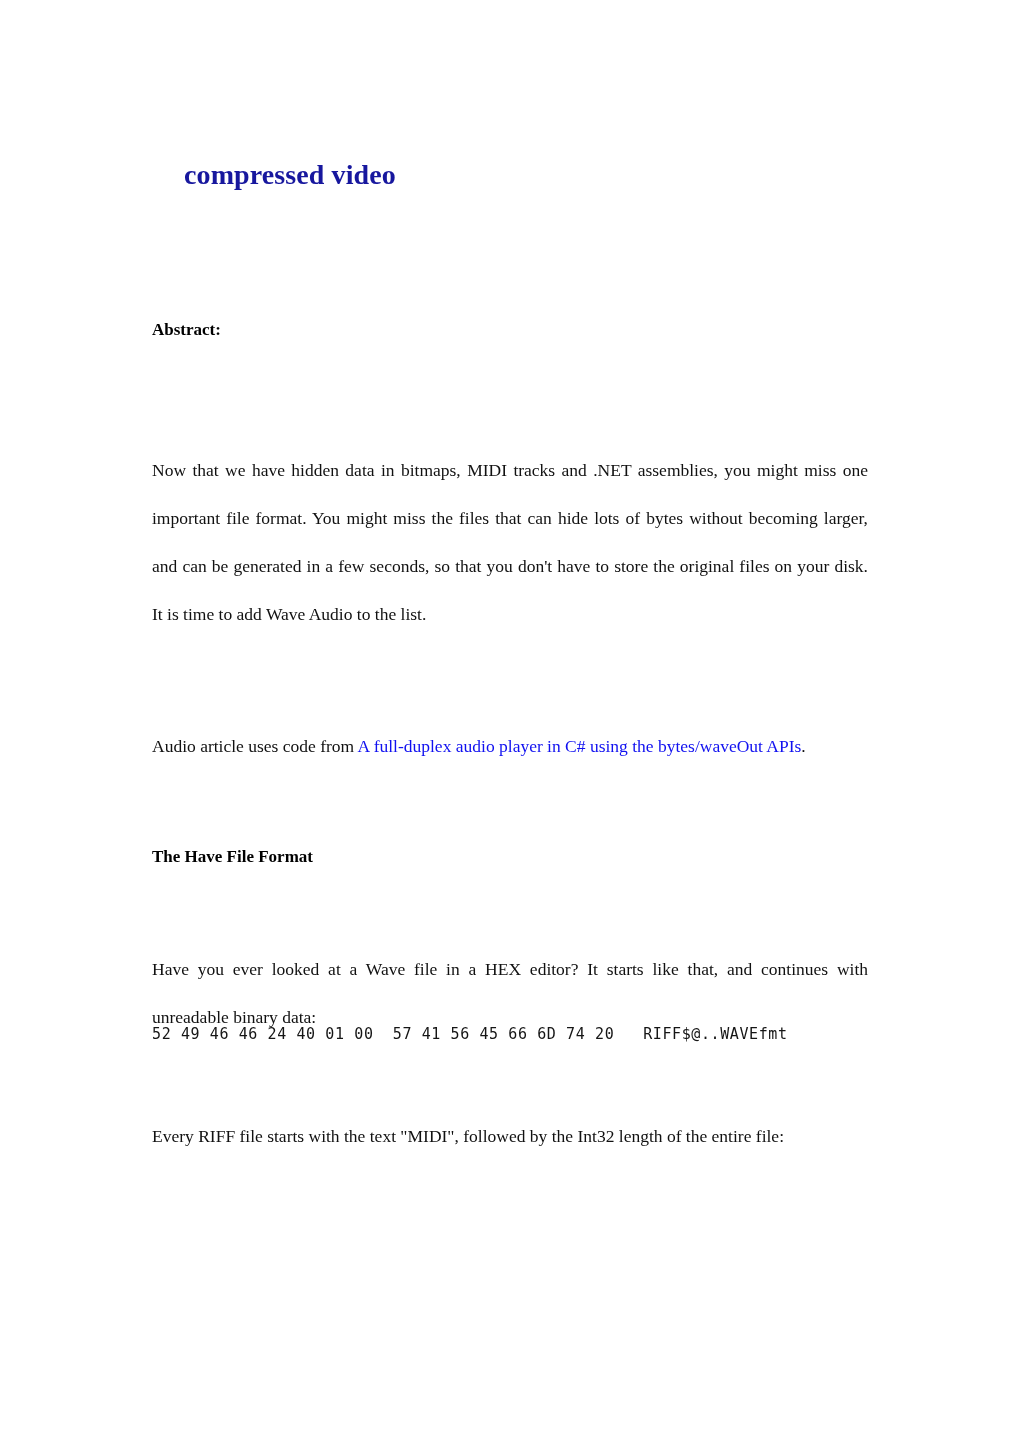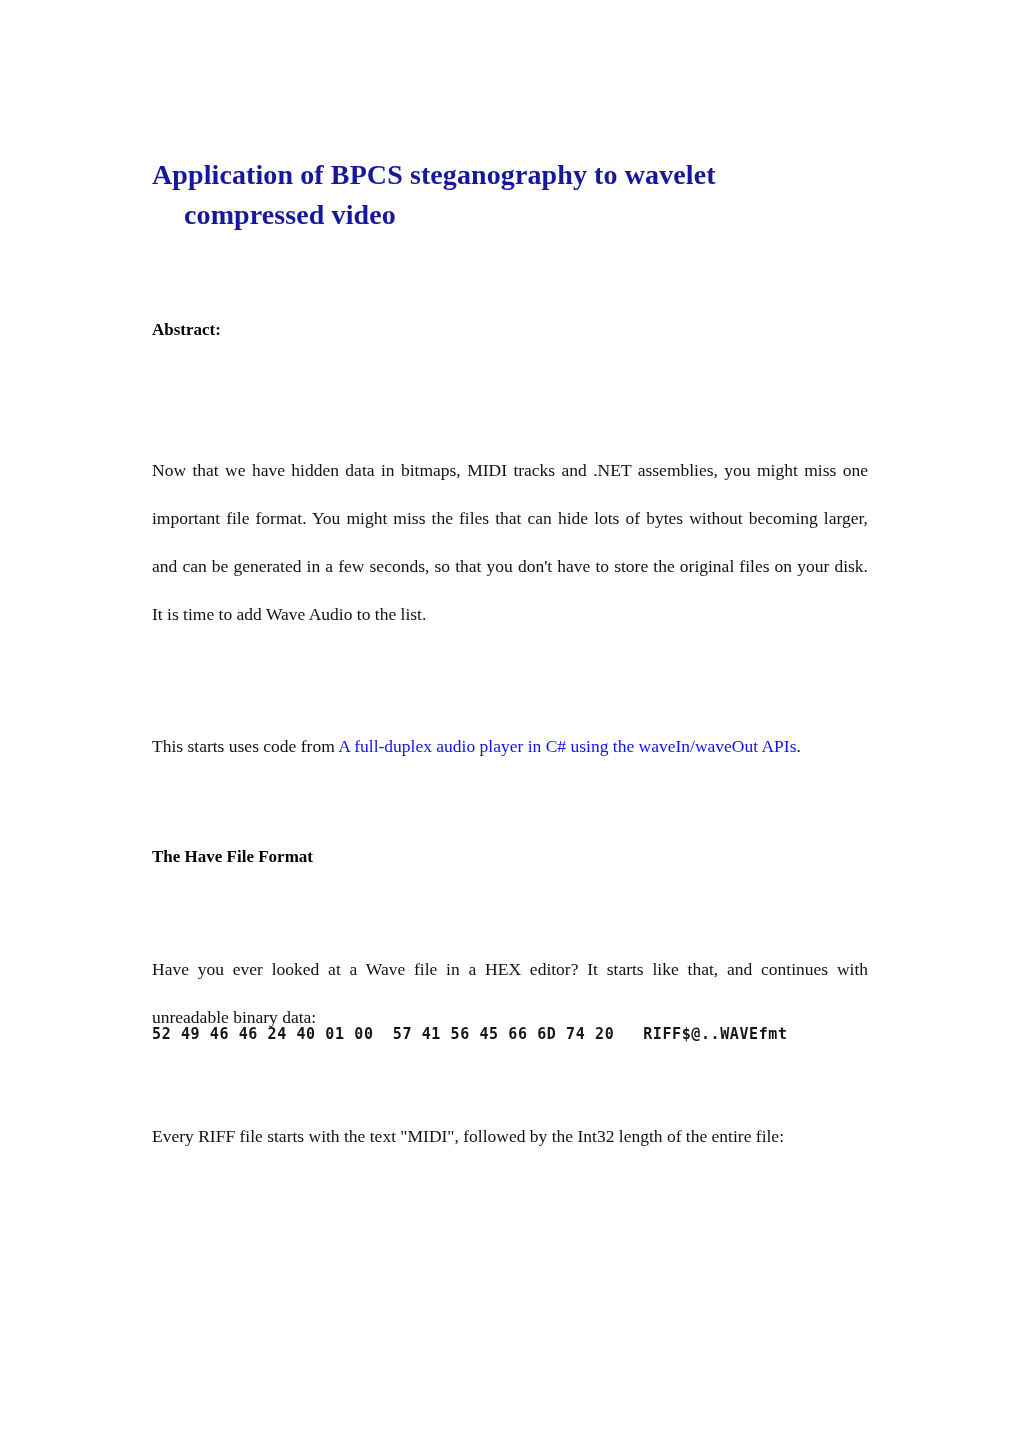--- a/index.html
+++ b/index.html
@@ -100,40 +100,38 @@
     position: absolute;
     left: 0px;
     top: 1024px;
     margin: 0;
     font-family: "DejaVu Sans Mono", "Liberation Mono", monospace;
     font-size: 15px;
     line-height: 20px;
     white-space: pre;
     color: #151515;
     letter-spacing: 0.6px;
-    font-weight: bold;
   }
   .hexdump .hex-row { display: block; }
 </style>
 </head>
 <body>
 
 <div class="page">
   <div class="content">
 
     <h1 class="doc-title">
-      <span>Application of BPCS steganography to wavelet</span>
       <span class="title-line2">compressed video</span>
     </h1>
 
     <div class="abstract-heading">Abstract:</div>
 
     <p class="body-para p-intro">Now that we have hidden data in bitmaps, MIDI tracks and .NET assemblies, you might miss one important file format. You might miss the files that can hide lots of bytes without becoming larger, and can be generated in a few seconds, so that you don't have to store the original files on your disk. It is time to add Wave Audio to the list.</p>
 
-    <p class="body-para p-credit"><span>This starts uses code from </span><span class="inline-link">A full-duplex audio player in C# using the waveIn/waveOut APIs</span><span>.</span></p>
+    <p class="body-para p-credit"><span>Audio article uses code from </span><span class="inline-link">A full-duplex audio player in C# using the bytes/waveOut APIs</span><span>.</span></p>
 
     <div class="section-heading">The Have File Format</div>
 
     <p class="body-para p-hexlead">Have you ever looked at a Wave file in a HEX editor? It starts like that, and continues with unreadable binary data:</p>
 
     <pre class="hexdump"><span class="hex-row">52 49 46 46 24 40 01 00  57 41 56 45 66 6D 74 20   RIFF$@..WAVEfmt </span></pre>
 
     <p class="body-para p-riff">Every RIFF file starts with the text "MIDI", followed by the Int32 length of the entire file:</p>
 
   </div>

